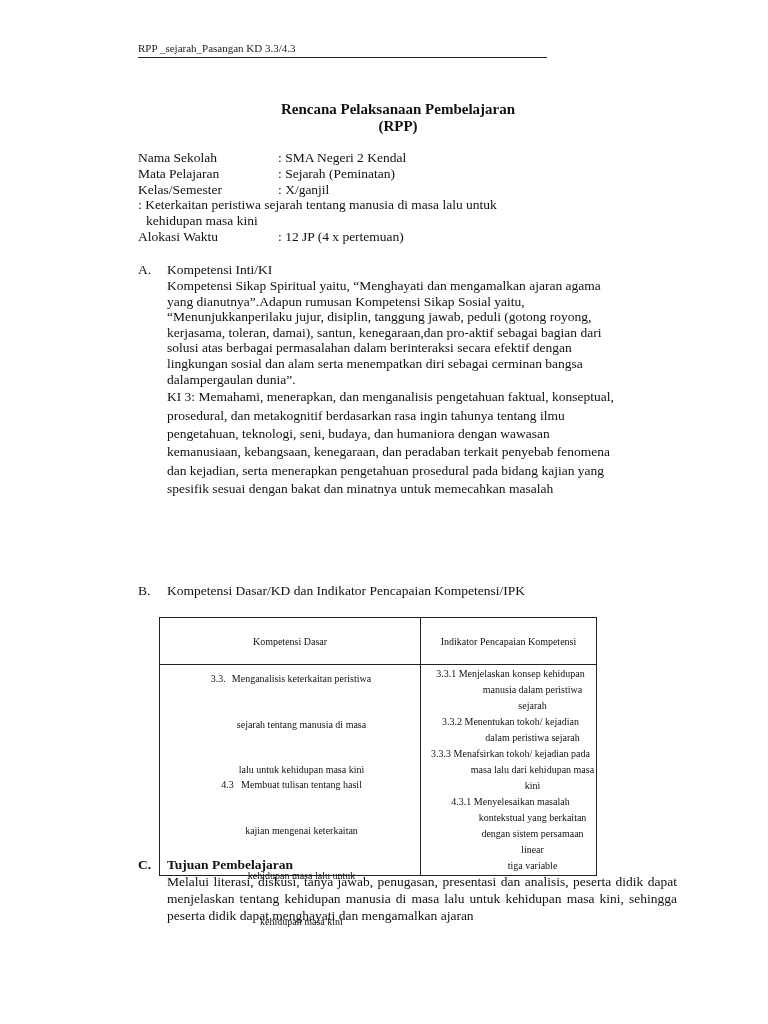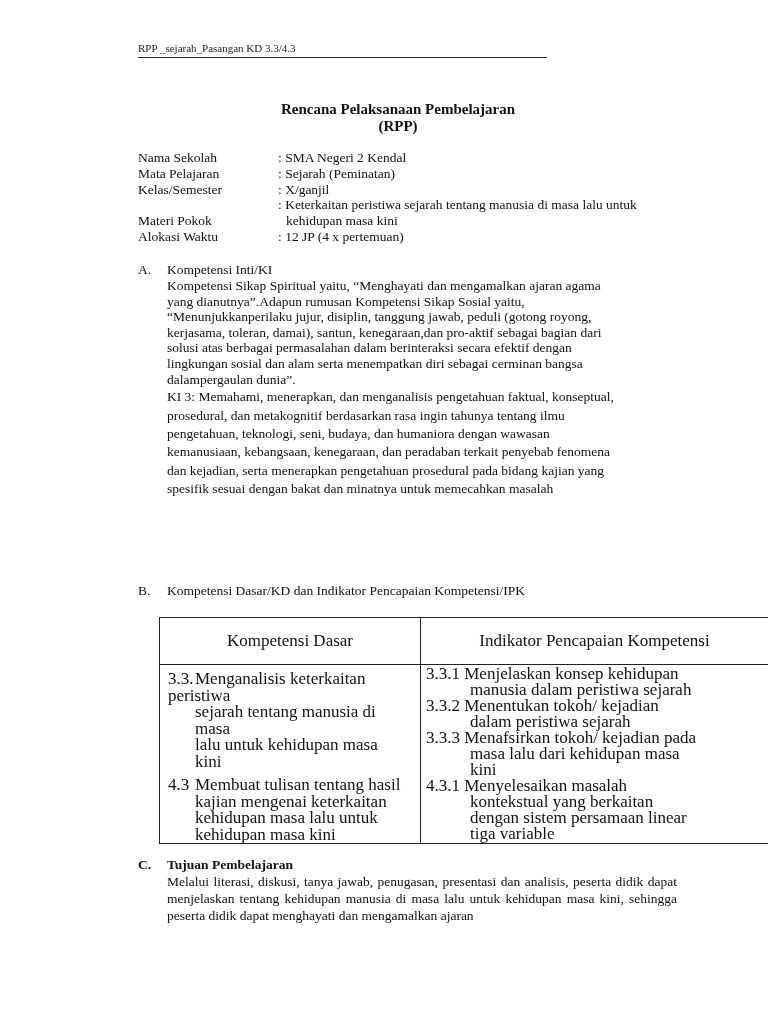--- a/index.html
+++ b/index.html
@@ -15,28 +15,28 @@
   .meta-label { width: 140px; flex: none; }
   .meta-value { width: 380px; padding-left: 8px; text-indent: -8px; }
   .section { position: absolute; left: 138px; font-size: 13.5px; }
   .sec-letter { position: absolute; left: 0; top: 0; }
   .sec-body { position: absolute; left: 29px; width: 510px; }
   .sec-head { line-height: 16px; }
   .para { line-height: 15.6px; }
   .para-ki3 { line-height: 18.4px; margin-top: 1px; }
   .para-ki4 { line-height: 20.2px; text-align: justify; text-align-last: left; }
   .para-c { line-height: 17px; text-align: justify; }
-  table.kd { position: absolute; left: 159px; top: 617px; width: 610px; border-collapse: collapse; font-size: 17px; }
-  table.kd td, table.kd th { border: 1.5px solid #222; vertical-align: top; font-weight: normal; }
+  table.kd { position: absolute; left: 159px; top: 617px; width: 438px; border-collapse: collapse; font-size: 10px; }
+  table.kd td, table.kd th { border: 1.5px solid #222; vertical-align: top; font-weight: normal; text-align: center; }
   table.kd th { height: 44px; vertical-align: middle; text-align: center; }
   .col1 { width: 258px; }
   .kd-cell { position: relative; height: 176px; padding: 0; }
   .kd-item { position: absolute; left: 8px; width: 240px; line-height: 16.5px; }
   .kd-num { display: inline-block; width: 27px; }
-  .kd-indent { padding-left: 27px; }
+  .kd-indent { padding-left: 27px; margin-top: 29px; }
   .ipk-item { line-height: 16px; padding-left: 4px; }
   .ipk-cont { padding-left: 44px; }
 </style>
 </head>
 <body>
 
 <div>
   <div class="header-text">RPP _sejarah_Pasangan KD 3.3/4.3</div>
   <div class="header-rule"></div>
 
@@ -50,21 +50,20 @@
     </div>
     <div class="meta-row">
       <div class="meta-label">Mata Pelajaran</div>
       <div class="meta-value">: Sejarah (Peminatan)</div>
     </div>
     <div class="meta-row">
       <div class="meta-label">Kelas/Semester</div>
       <div class="meta-value">: X/ganjil</div>
     </div>
     <div class="meta-row">
-      <div class="meta-label">Materi Pokok</div>
       <div class="meta-value">: Keterkaitan peristiwa sejarah tentang manusia di masa lalu untuk kehidupan masa kini</div>
     </div>
     <div class="meta-row">
       <div class="meta-label">Alokasi Waktu</div>
       <div class="meta-value">: 12 JP (4 x pertemuan)</div>
     </div>
   </div>
 
   <div class="section" style="top:262px;">
     <div class="sec-letter sec-head">A.</div>

